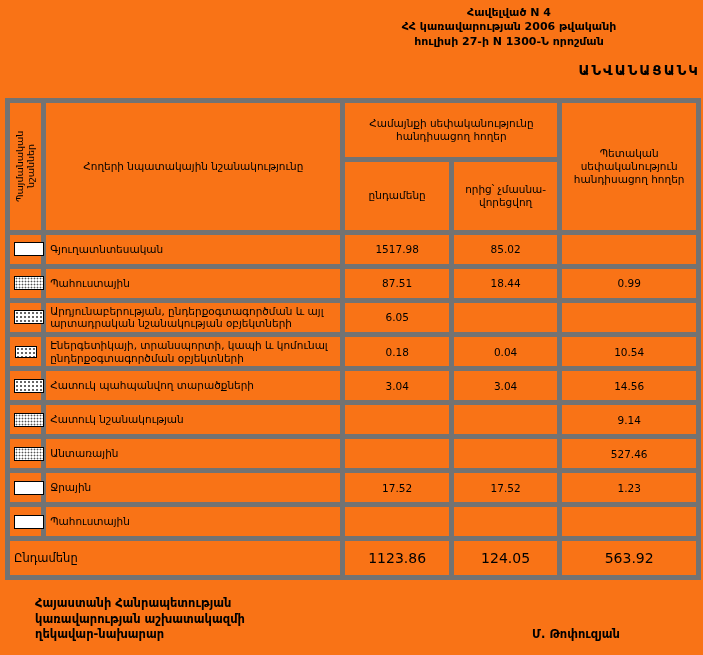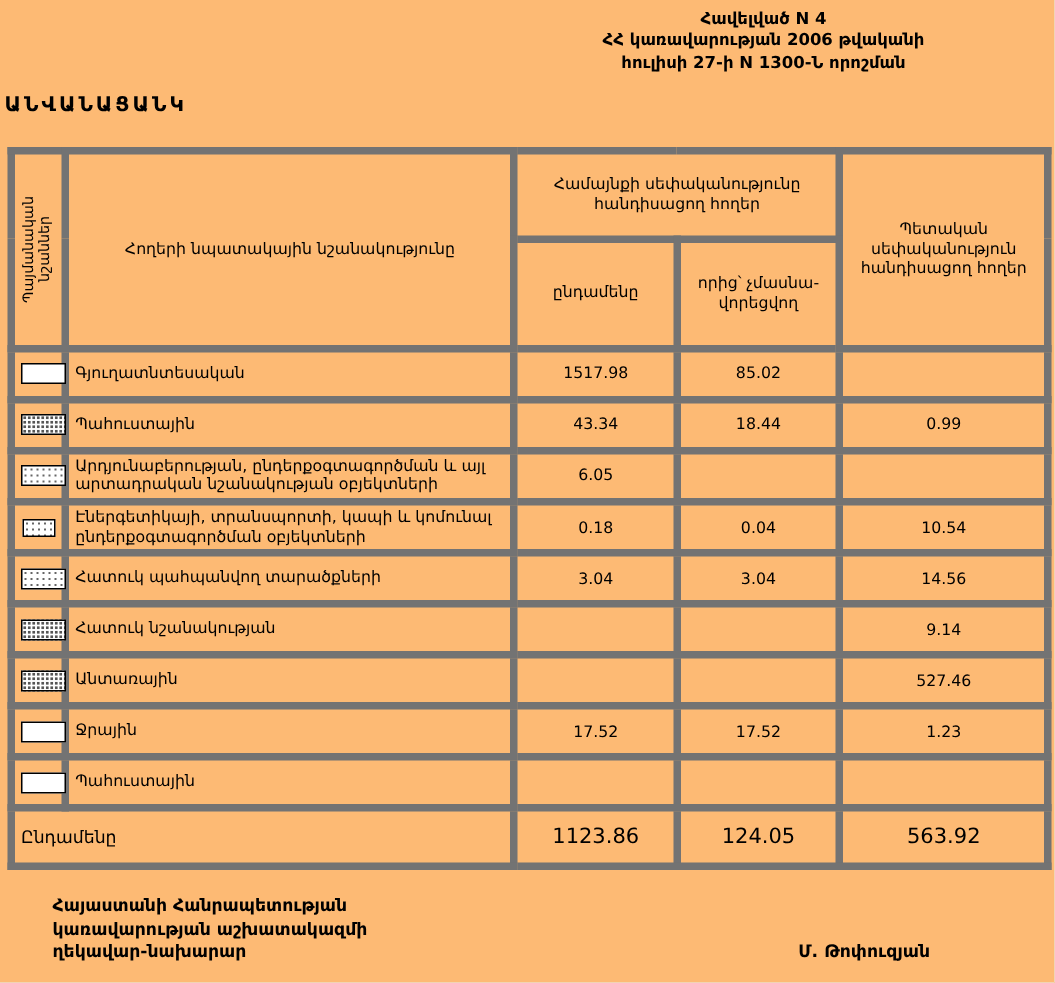--- a/index.html
+++ b/index.html
@@ -1,37 +1,37 @@
 <!DOCTYPE html>
 <html><head>
 <meta charset="utf-8">
 <style>
   html,body{margin:0;padding:0;background:#e8e8e8;}
   .page{
     position:relative;
     width:703px;height:655px;
-    background:#fdba74;
+    background:#f97316;
     color:#000;
     font-family:"DejaVu Sans", sans-serif;
     box-sizing:border-box;
     padding:6px 3px 0 3px;
     overflow:hidden;
   }
   .appendix{
     width:330px;
     margin:0 26px 0 auto;
     text-align:center;
     font-size:11px;
     font-weight:bold;
     line-height:1.3;
     white-space:pre-line;
   }
   .doc-title{
     margin-top:13px;
-    text-align:left;
+    text-align:right;
     font-size:13.5px;
     font-weight:bold;
     letter-spacing:2px;
   }
   .doc-subtitle{
     margin-top:16px;
     text-align:center;
     font-size:12px;
     font-weight:bold;
     line-height:1.45;
@@ -159,21 +159,21 @@
         <tr>
           <td class="c-sign"><span class="sw plain"></span></td>
           <td class="c-purpose">Գյուղատնտեսական</td>
           <td class="c-num">1517.98</td>
           <td class="c-num">85.02</td>
           <td class="c-num"></td>
         </tr>
         <tr>
           <td class="c-sign"><span class="sw dense"></span></td>
           <td class="c-purpose">Պահուստային</td>
-          <td class="c-num">43.34</td>
+          <td class="c-num">87.51</td>
           <td class="c-num">18.44</td>
           <td class="c-num">0.99</td>
         </tr>
         <tr>
           <td class="c-sign"><span class="sw dots"></span></td>
           <td class="c-purpose">Արդյունաբերության, ընդերքօգտագործման և այլ արտադրական  նշանակության  օբյեկտների</td>
           <td class="c-num">6.05</td>
           <td class="c-num"></td>
           <td class="c-num"></td>
         </tr>

